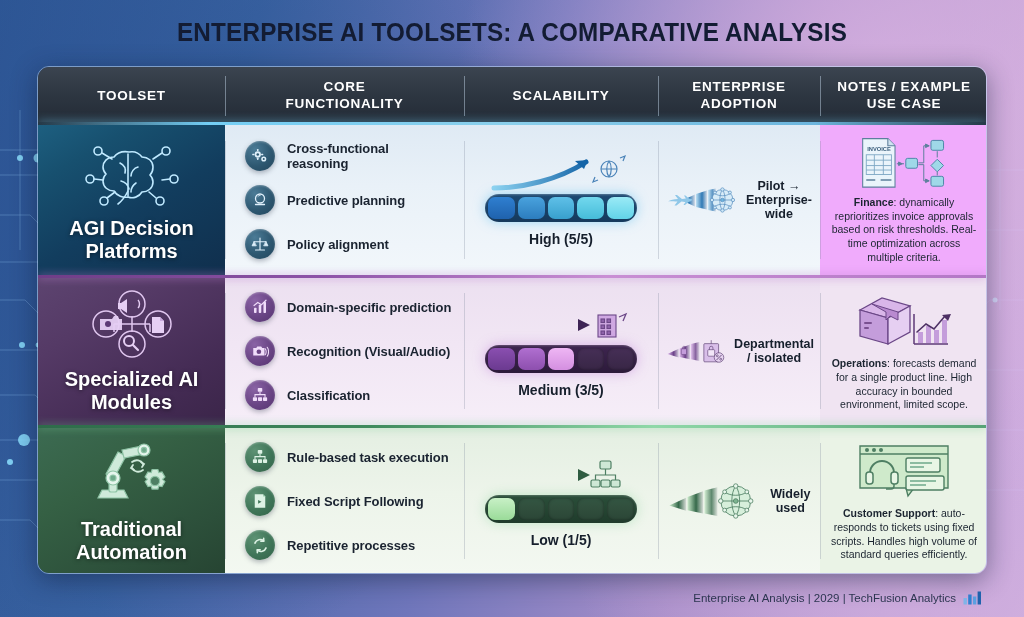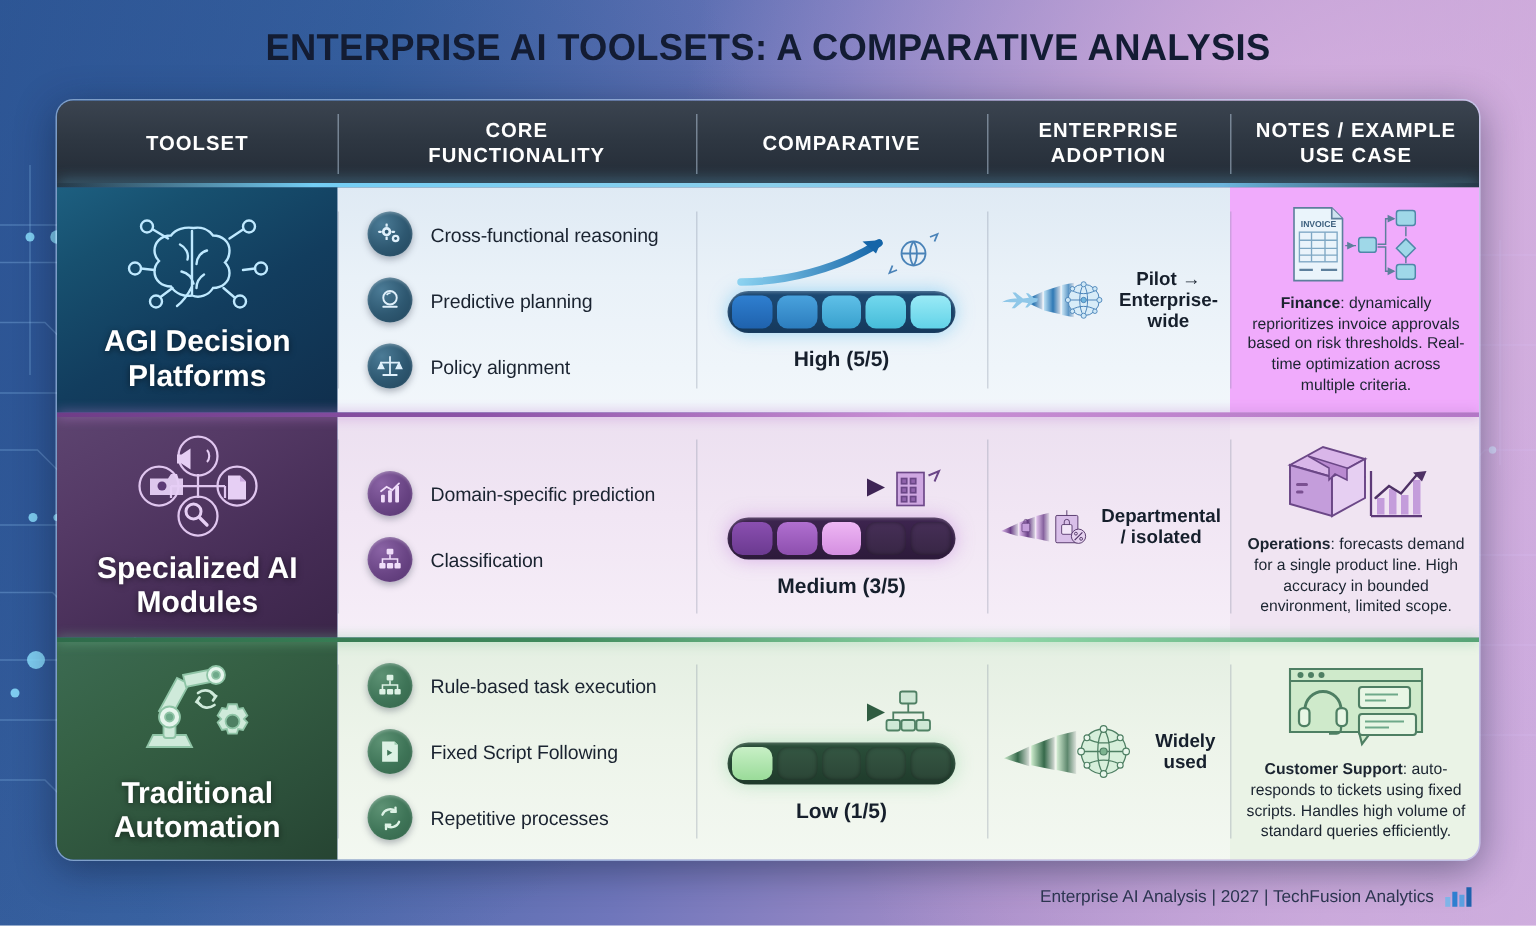--- a/index.html
+++ b/index.html
@@ -141,21 +141,21 @@
   .frow { display: flex; align-items: center; gap: 12px; }
   .fico {
     width: 30px; height: 30px; border-radius: 50%;
     flex: none;
     display: flex; align-items: center; justify-content: center;
     box-shadow: 0 2px 5px rgba(40,50,70,0.35), inset 0 1px 2px rgba(255,255,255,0.28);
   }
   .r1 .fico { background: radial-gradient(circle at 32% 28%, #4b7b96 0%, #2e5871 55%, #22455c 100%); }
   .r2 .fico { background: radial-gradient(circle at 32% 28%, #8a63a5 0%, #6a4585 55%, #553370 100%); }
   .r3 .fico { background: radial-gradient(circle at 32% 28%, #5d9274 0%, #3f7558 55%, #336349 100%); }
-  .ftext { font-size: 13px; font-weight: normal; color: #1a2330; letter-spacing: -0.1px; }
+  .ftext { font-size: 13px; font-weight: bold; color: #1a2330; letter-spacing: -0.1px; }
 
   
   .scal { flex-direction: column; align-items: center; justify-content: center; gap: 2px; padding: 10px; }
   .scal-art { width: 150px; height: 40px; margin-bottom: -2px; }
   .bar {
     width: 152px; height: 28px;
     border-radius: 14px;
     display: flex; align-items: center; gap: 3px;
     padding: 3px;
     position: relative;
@@ -244,21 +244,21 @@
 
   <div class="thead">
     <div class="th c1">
         <span>TOOLSET</span>
       </div>
     <div class="th c2">
         <span style="white-space:pre-line">CORE
 FUNCTIONALITY</span>
       </div>
     <div class="th c3">
-        <span>COMPARATIVE</span>
+        <span>SCALABILITY</span>
       </div>
     <div class="th c4">
         <span style="white-space:pre-line">ENTERPRISE
 ADOPTION</span>
       </div>
     <div class="th c5">
         <span style="white-space:pre-line">NOTES / EXAMPLE
 USE CASE</span>
       </div>
   </div>
@@ -448,20 +448,30 @@
           <svg width="18" height="18" viewBox="0 0 24 24">
               <g fill="#f0ddfa">
                 <rect x="4" y="13" width="3.4" height="7" rx="1"></rect>
                 <rect x="10.3" y="9" width="3.4" height="11" rx="1"></rect>
                 <rect x="16.6" y="5" width="3.4" height="15" rx="1"></rect>
               </g>
               <path d="M4 10l5-4 5 3 6-6" stroke="#f0ddfa" stroke-width="1.6" fill="none" stroke-linecap="round"></path>
             </svg>
         </span>
         <span class="ftext">Domain-specific prediction</span>
+      </div>
+      <div class="frow">
+        <span class="fico">
+          <svg width="18" height="18" viewBox="0 0 24 24">
+              <path d="M3 8h4l1.4-2h5.2L15 8h3v10H3z" fill="#f0ddfa"></path>
+              <circle cx="10.5" cy="13" r="3.1" fill="#6a4585"></circle>
+              <path d="M19 9c1.6 2 1.6 6 0 8M21.6 7c2.4 3 2.4 9 0 12" stroke="#f0ddfa" stroke-width="1.4" fill="none" stroke-linecap="round"></path>
+            </svg>
+        </span>
+        <span class="ftext">Recognition (Visual/Audio)</span>
       </div>
       <div class="frow">
         <span class="fico">
           <svg width="18" height="18" viewBox="0 0 24 24">
               <g fill="#f0ddfa">
                 <rect x="9" y="2.5" width="6" height="5" rx="1"></rect>
                 <rect x="2.5" y="15" width="5.5" height="5" rx="1"></rect>
                 <rect x="9.3" y="15" width="5.5" height="5" rx="1"></rect>
                 <rect x="16" y="15" width="5.5" height="5" rx="1"></rect>
               </g>
@@ -720,20 +730,20 @@
       </svg>
       <div class="notes-text">
         <b>Customer Support</b><span>: auto-responds to tickets using fixed scripts. Handles high volume of standard queries efficiently.</span>
       </div>
     </div>
   </div>
 
 </div>
 
 <div class="footer">
-  <span class="footer-text">Enterprise AI Analysis | 2027 | TechFusion Analytics</span>
+  <span class="footer-text">Enterprise AI Analysis | 2029 | TechFusion Analytics</span>
   <svg width="19" height="15" viewBox="0 0 19 15">
     <rect x="0.5" y="8" width="3.4" height="6.5" fill="#7fb4e8"></rect>
     <rect x="5.2" y="4.5" width="3.4" height="10" fill="#2f7fd0"></rect>
     <rect x="9.9" y="6.5" width="3.4" height="8" fill="#5b9fe0"></rect>
     <rect x="14.6" y="1.5" width="3.4" height="13" fill="#1f62ad"></rect>
   </svg>
 </div>
 
 </body></html>

